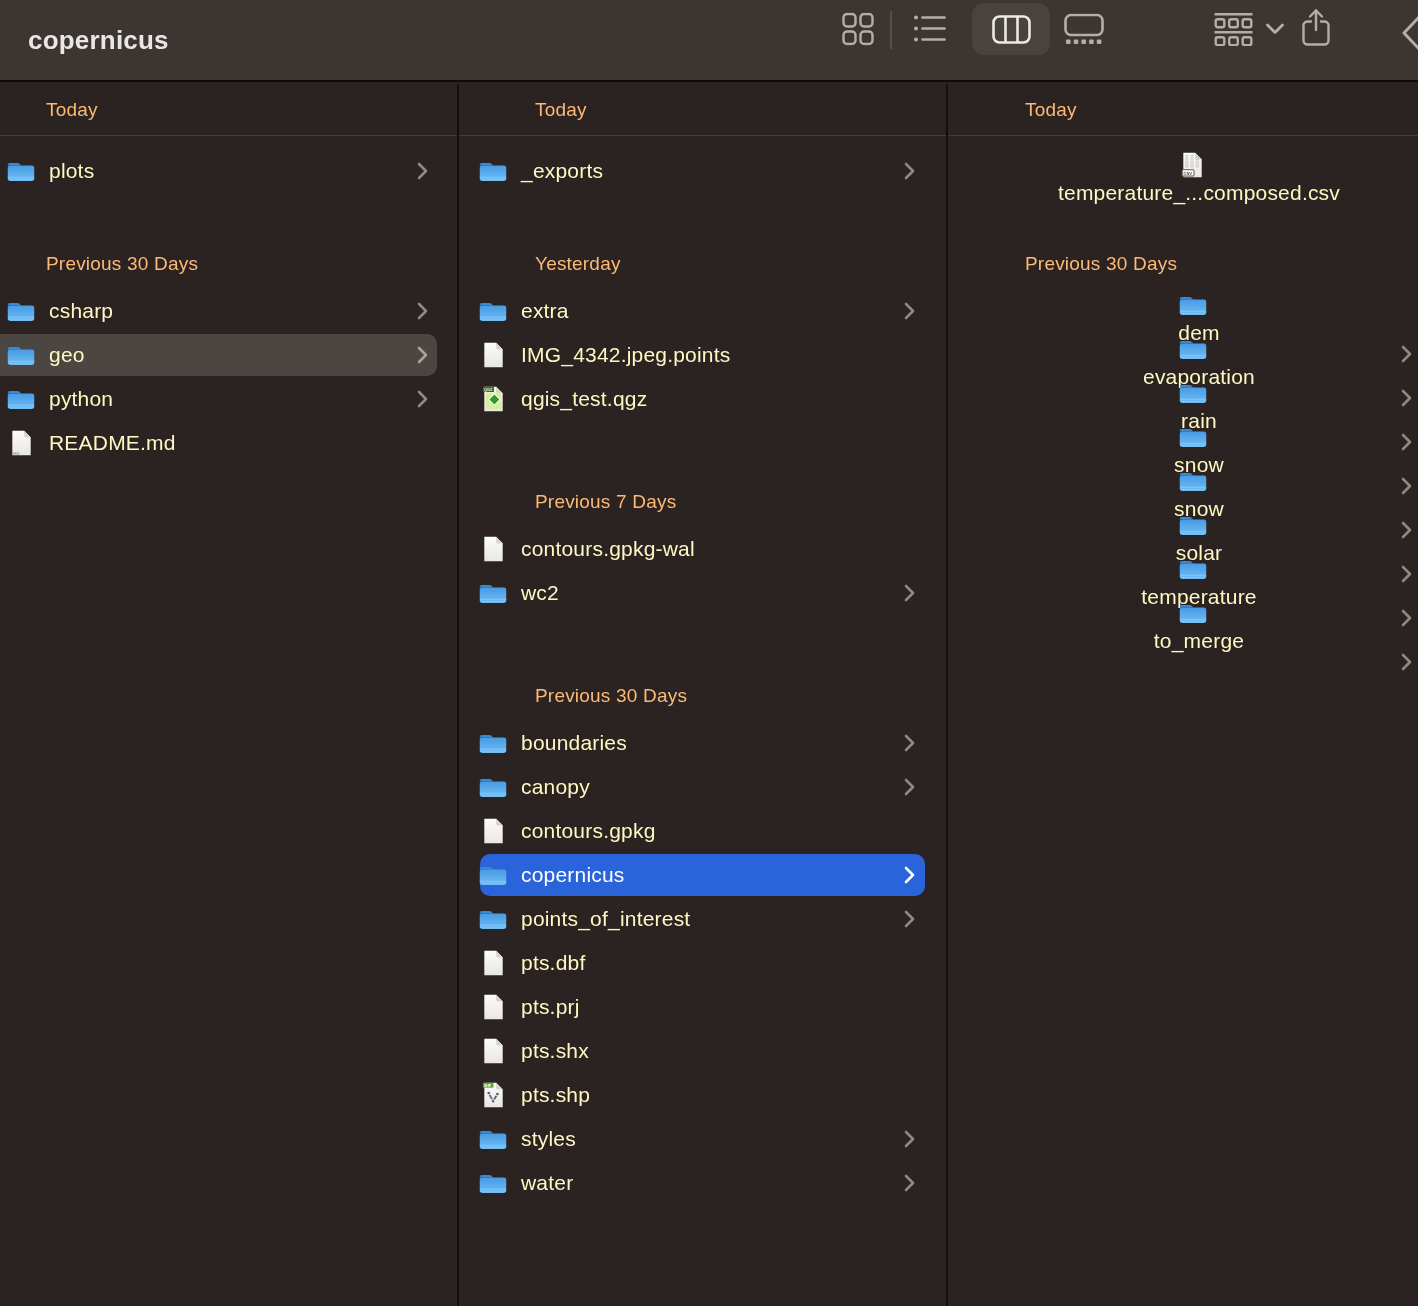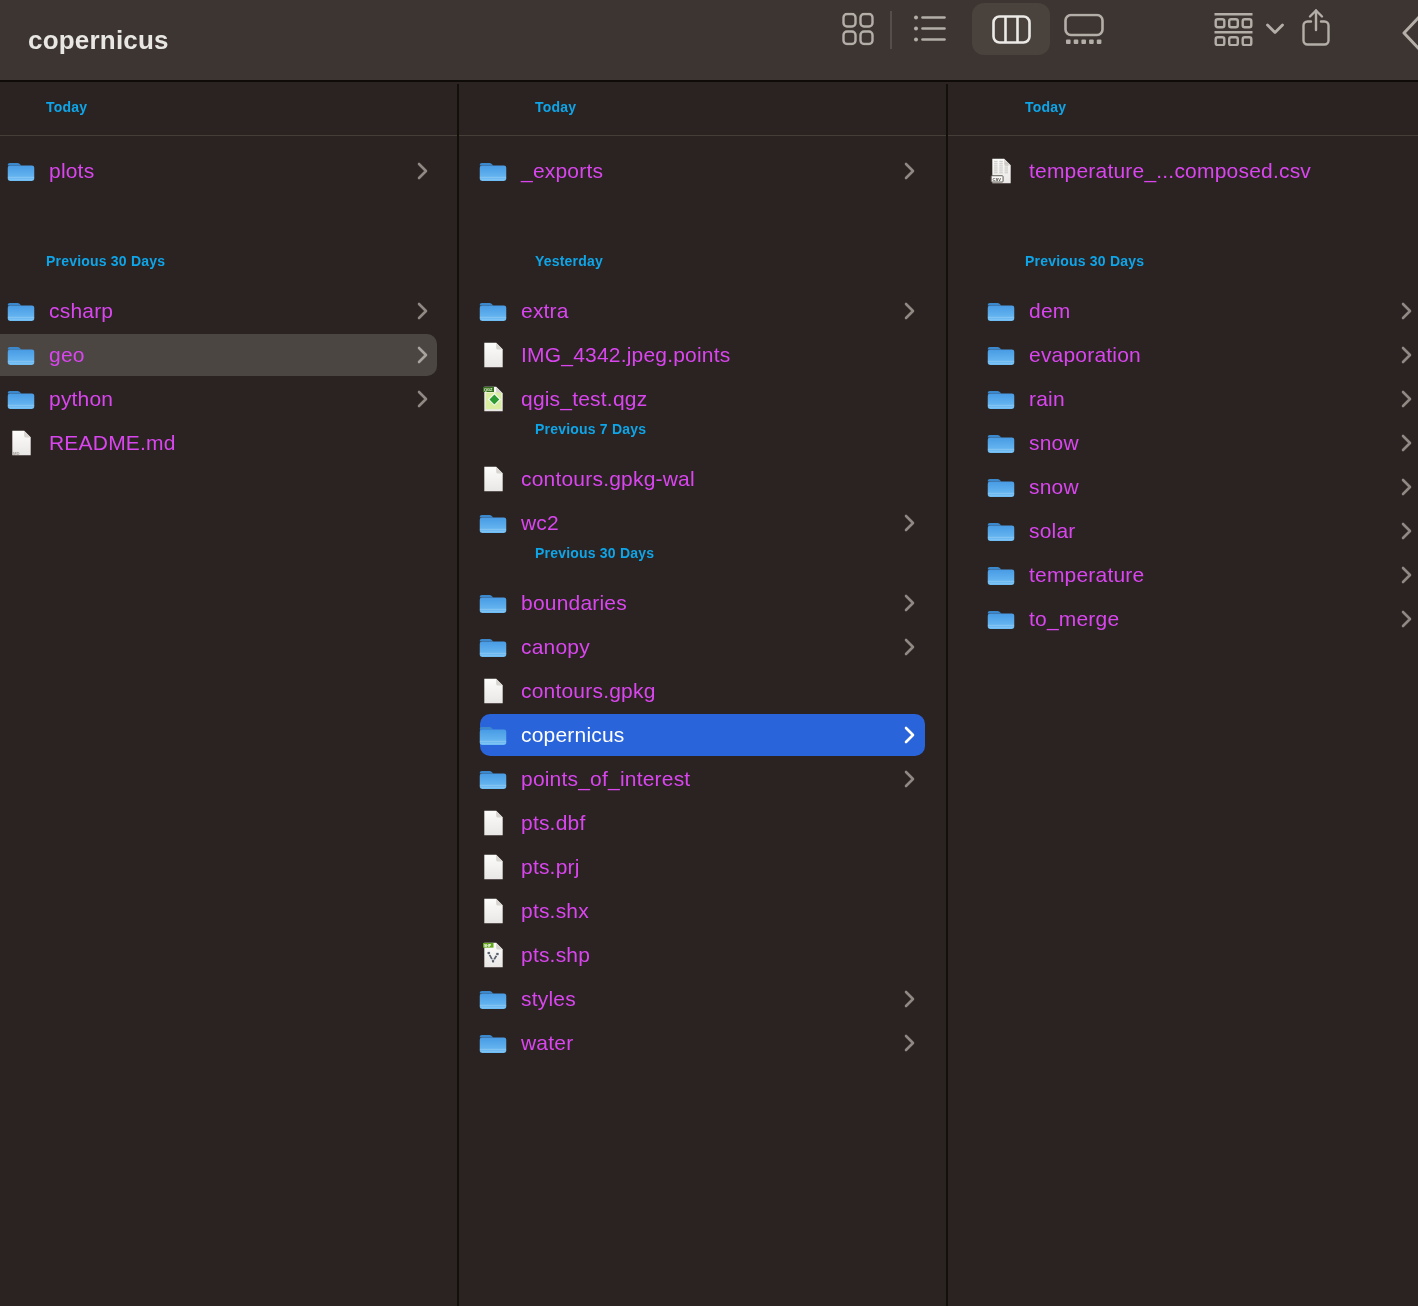--- a/index.html
+++ b/index.html
@@ -35,39 +35,39 @@
   }
   
   .browser{
     position:absolute;top:84px;left:0;right:0;bottom:0;display:flex;
   }
   .fcolumn{box-sizing:border-box;padding-top:15px;overflow:hidden;position:relative;}
   .fcolumn[data-col="0"]{width:459px;border-right:2px solid #131009;}
   .fcolumn[data-col="1"]{width:489px;border-right:2px solid #131009;}
   .fcolumn[data-col="2"]{flex:1;}
   .section.gap60{margin-top:60px;}
-  .section.gap70{}
-  .section-header{height:22px;font-size:14px;font-weight:bold;color:#0ea5e9;letter-spacing:.2px;}
+  .section.gap70{margin-top:70px;}
+  .section-header{height:22px;font-size:19px;font-weight:normal;color:#fdba74;letter-spacing:.2px;}
   .fcolumn[data-col="0"] .section-header{padding-left:46px;}
   .fcolumn[data-col="1"] .section-header{padding-left:76px;}
   .fcolumn[data-col="2"] .section-header{padding-left:77px;}
   .today-divider{height:1px;background:#453d37;margin-top:14px;}
   .rows{margin-top:14px;}
   .rows.after-divider{margin-top:13px;}
   
   .row{position:relative;height:44px;display:flex;align-items:center;box-sizing:border-box;}
   .fcolumn[data-col="0"] .row{padding-left:6px;padding-right:29px;}
   .fcolumn[data-col="1"] .row{padding-left:19px;padding-right:31px;}
-  .fcolumn[data-col="2"] .row{padding-left:38px;padding-right:6px;}
+  .fcolumn[data-col="2"] .row{padding-left:38px;padding-right:6px;flex-direction:column;}
   .row>*{position:relative;z-index:1;}
   .row::before{content:"";position:absolute;top:1px;bottom:1px;z-index:0;display:none;}
   .fcolumn[data-col="0"] .row.sel-gray::before{display:block;left:0;right:20px;border-radius:0 10px 10px 0;background:#4b4642;}
   .fcolumn[data-col="1"] .row.sel-blue::before{display:block;left:21px;right:21px;border-radius:10px;background:#2a64da;}
   .row .icon{width:30px;height:32px;flex:none;display:flex;align-items:center;justify-content:center;margin-right:13px;}
-  .row .label{font-size:21px;color:#d946ef;white-space:nowrap;letter-spacing:.2px;}
+  .row .label{font-size:21px;color:#fef9c3;white-space:nowrap;letter-spacing:.2px;}
   .row.sel-blue .label{color:#ffffff;}
   .row .chev{margin-left:auto;display:flex;color:#8f8983;}
   .row.sel-gray .chev{color:#a9a39d;}
   .row.sel-blue .chev{color:#ffffff;}
   svg text{font-family:"Liberation Sans", sans-serif;}
 </style>
 </head>
 <body>
 
 <div class="toolbar" data-name="toolbar">

